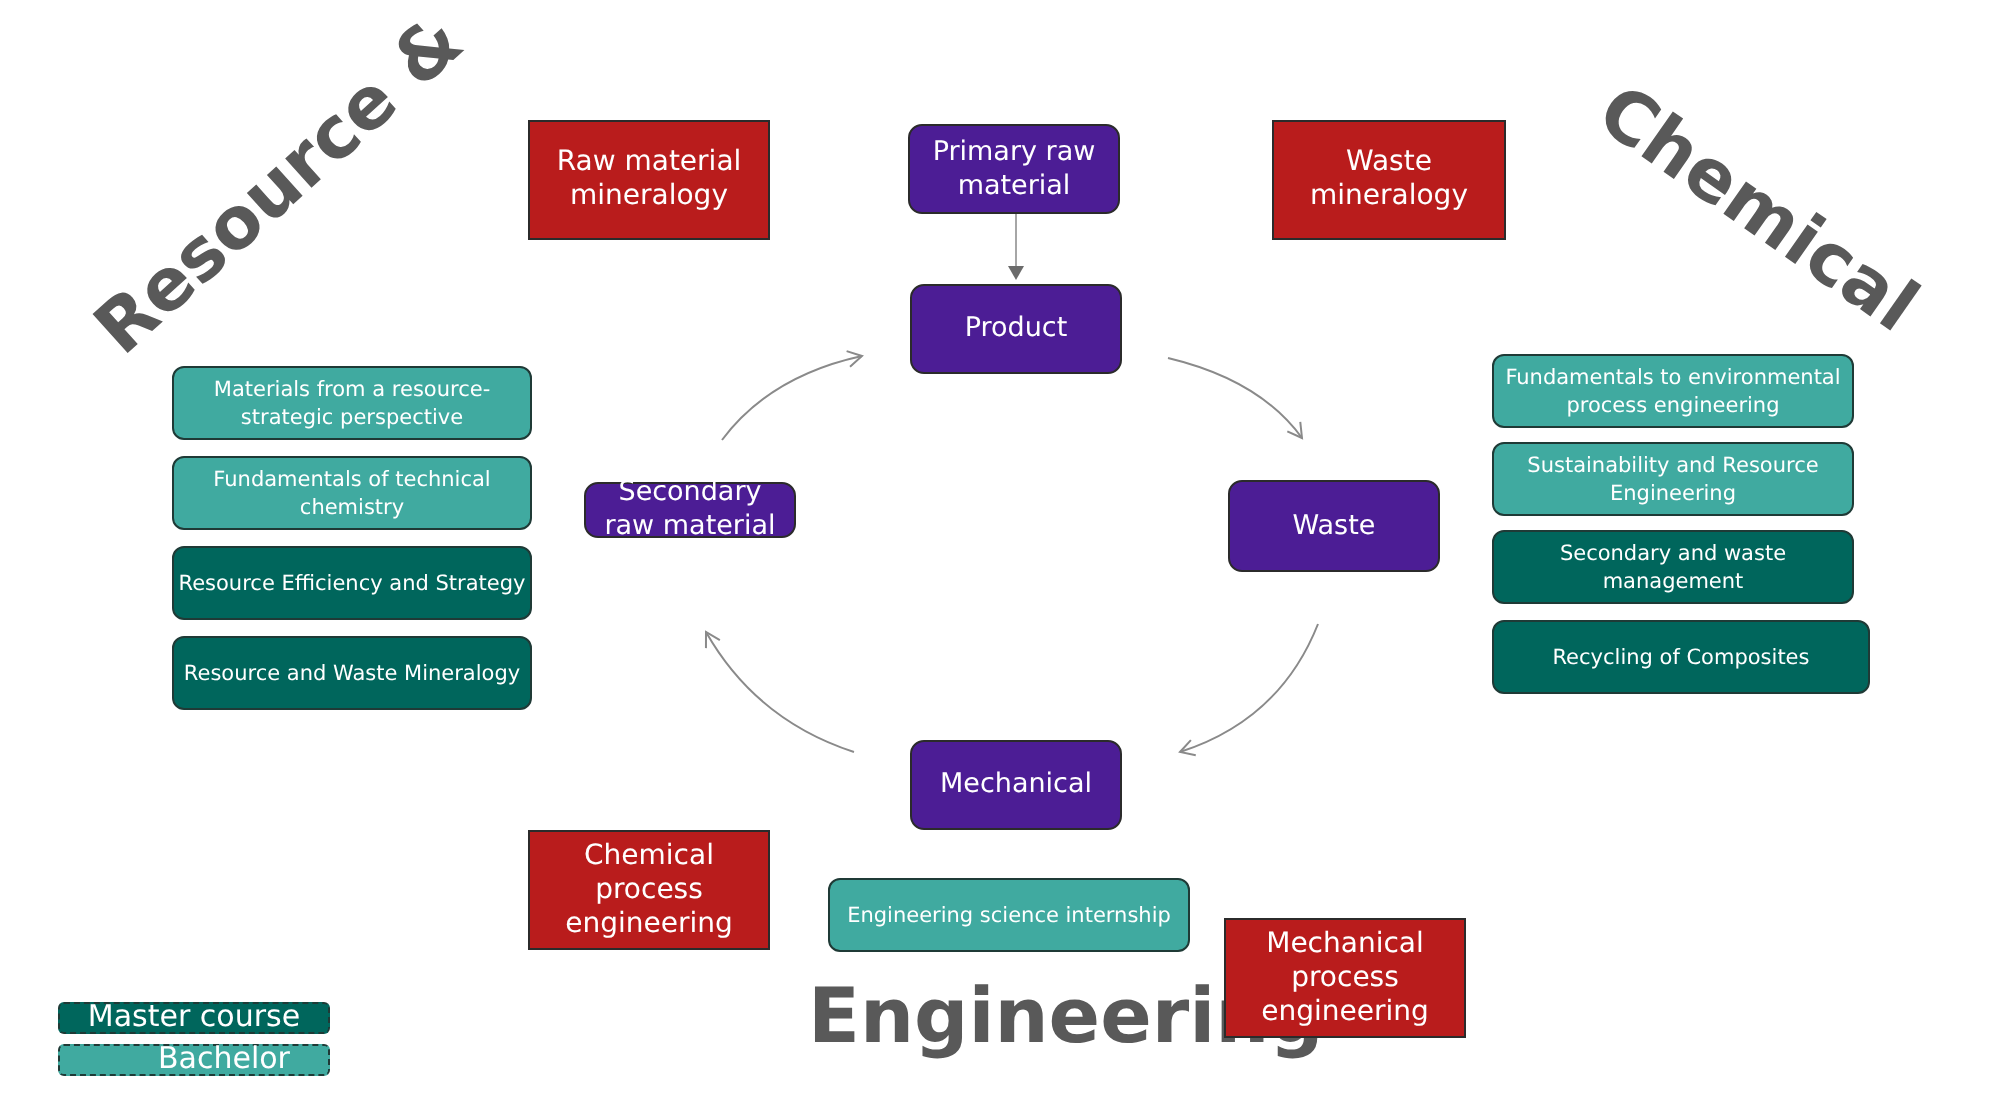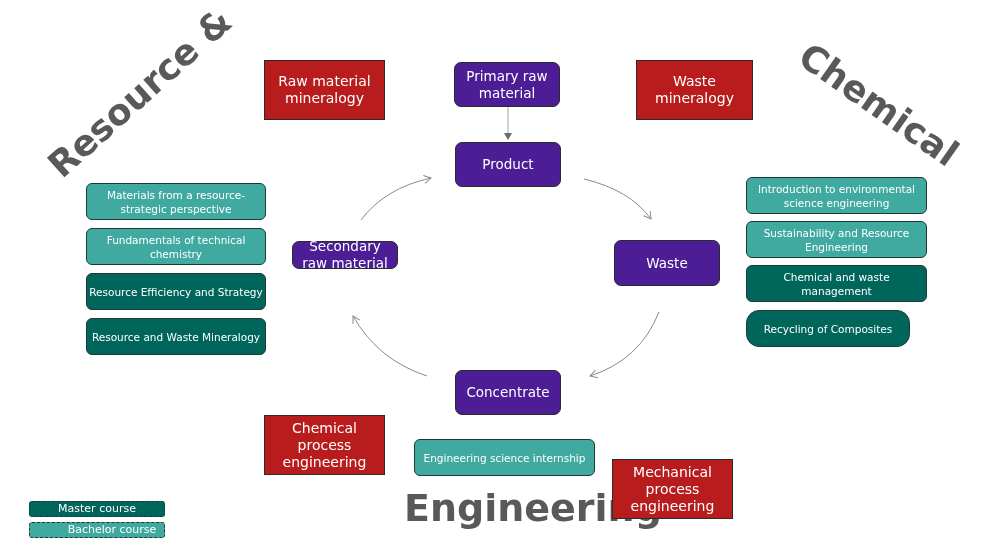--- a/index.html
+++ b/index.html
@@ -12,21 +12,21 @@
   .green { background:#4c1d95; border:1.5px solid #2b2b2b; border-radius:7px; color:#ffffff;
            display:flex; align-items:center; justify-content:center; text-align:center;
            font-size:13.5px; line-height:17px; padding:0 4px; }
   .course { border:1.5px solid #1f3a36; border-radius:6px; color:#ffffff;
             display:flex; align-items:center; justify-content:center; text-align:center;
             font-size:10.5px; line-height:14px; padding:0 0; }
   .bachelor { background:#40aaa0; }
   .master { background:#00665c; }
   .big { color:#595959; font-weight:bold; white-space:nowrap; }
   .legend { border:1.5px dashed #1f3a36; border-radius:3px; color:#ffffff;
-            font-size:11px; line-height:13px; text-align:center; }
+            font-size:15px; line-height:13px; text-align:center; }
   svg { position:absolute; left:0; top:0; }
 </style>
 </head>
 <body>
 
 <svg width="1000" height="553">
   <defs>
     <marker id="arrowOpen" markerWidth="10" markerHeight="10" refX="8" refY="5" orient="auto" markerUnits="userSpaceOnUse">
       <path d="M1,1 L8,5 L1,9" fill="none" stroke="#8a8a8a" stroke-width="1"></path>
     </marker>
@@ -46,29 +46,29 @@
 <div class="abs big" style="left:404px; top:486px; font-size:38px;">Engineering</div>
 
 <div class="abs gray" style="left:264px; top:60px; width:121px; height:60px;">Raw material mineralogy</div>
 <div class="abs gray" style="left:612px; top:60px; width:117px; height:60px;margin-left:24px;">Waste mineralogy</div>
 <div class="abs gray" style="left:264px; top:415px; width:121px; height:60px;">Chemical process engineering</div>
 <div class="abs gray" style="left:612px; top:415px; width:121px; height:60px;margin-top:44px;">Mechanical process engineering</div>
 
 <div class="abs green" style="left:454px; top:62px; width:106px; height:45px;">Primary raw material</div>
 <div class="abs green" style="left:455px; top:142px; width:106px; height:45px;">Product</div>
 <div class="abs green" style="left:614px; top:240px; width:106px; height:46px;">Waste</div>
-<div class="abs green" style="left:455px; top:370px; width:106px; height:45px;">Concentrate</div>
+<div class="abs green" style="left:455px; top:370px; width:106px; height:45px;">Mechanical</div>
 <div class="abs green" style="left:292px; top:241px; width:106px; height:28px;">Secondary raw material</div>
 
 <div class="abs course bachelor" style="left:86px; top:183px; width:180px; height:37px;">Materials from a resource-strategic perspective</div>
 <div class="abs course bachelor" style="left:86px; top:228px; width:180px; height:37px;">Fundamentals of technical chemistry</div>
 <div class="abs course master" style="left:86px; top:273px; width:180px; height:37px;">Resource Efficiency and Strategy</div>
 <div class="abs course master" style="left:86px; top:318px; width:180px; height:37px;">Resource and Waste Mineralogy</div>
 
-<div class="abs course bachelor" style="left:746px; top:177px; width:181px; height:37px;">Introduction to environmental science engineering</div>
+<div class="abs course bachelor" style="left:746px; top:177px; width:181px; height:37px;">Fundamentals to environmental process engineering</div>
 <div class="abs course bachelor" style="left:746px; top:221px; width:181px; height:37px;text-align:center;">Sustainability and Resource Engineering</div>
-<div class="abs course master" style="left:746px; top:265px; width:181px; height:37px;">Chemical and waste management</div>
-<div class="abs course master" style="left:746px; top:310px; width:164px; height:37px;border-radius:13px;">Recycling of Composites</div>
+<div class="abs course master" style="left:746px; top:265px; width:181px; height:37px;">Secondary and waste management</div>
+<div class="abs course master" style="left:746px; top:310px; width:189px; height:37px;">Recycling of Composites</div>
 
 <div class="abs course bachelor" style="left:414px; top:439px; width:181px; height:37px;">Engineering science internship</div>
 
 <div class="abs legend master" style="left:29px; top:501px; width:136px; height:16px;">Master course</div>
 <div class="abs legend bachelor" style="left:29px; top:522px; width:136px; height:16px;padding-left:30px;">Bachelor course</div>
 
 </body></html>

